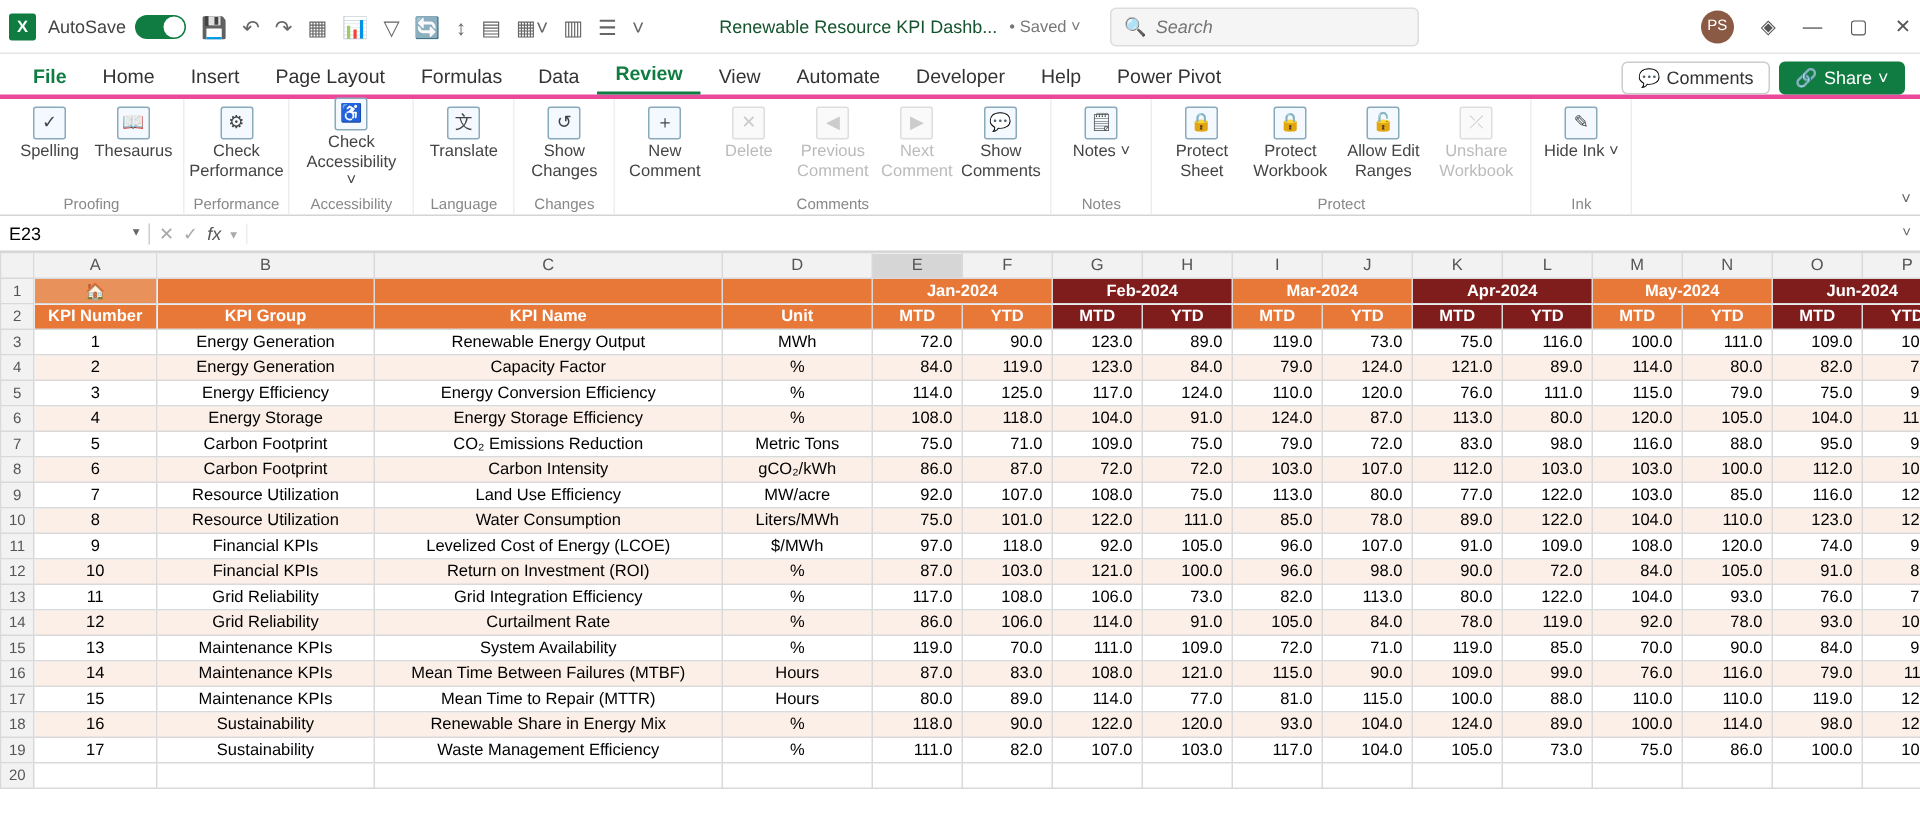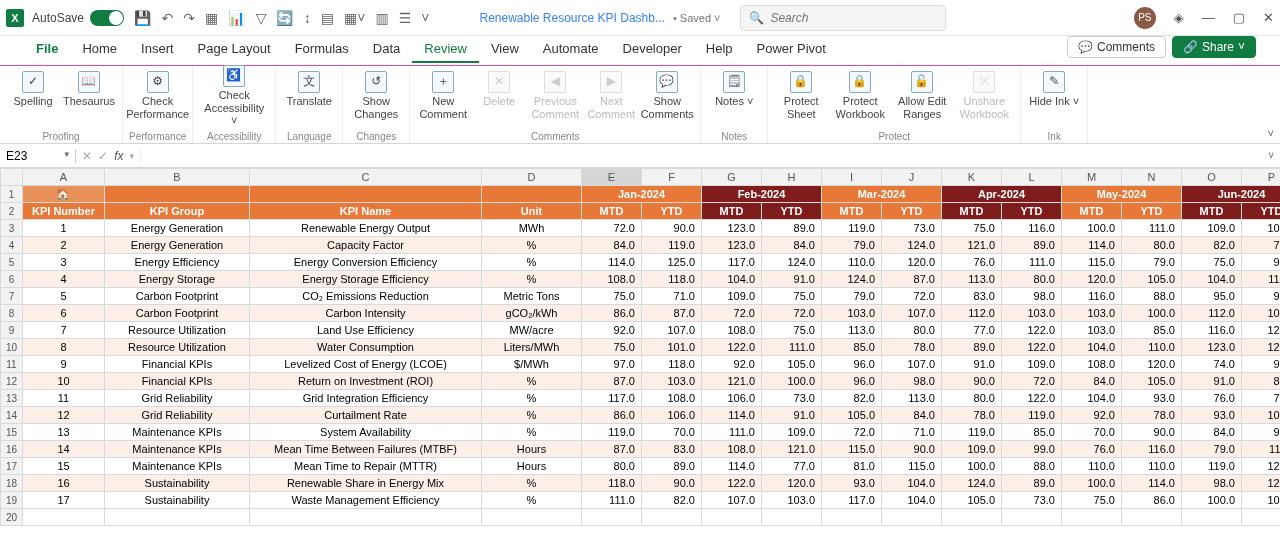--- a/index.html
+++ b/index.html
@@ -6,53 +6,53 @@
 html, body { width: 1280px; height: 558px; overflow: hidden; background: #fff; }
 
 
 .titlebar { display: flex; align-items: center; height: 36px; background: #fff; border-bottom: 1px solid #e5e5e5; padding: 0 6px; font-size: 12px; color: #444; }
 .titlebar .excel-icon { width: 18px; height: 18px; background: #107c41; color: #fff; display: inline-flex; align-items: center; justify-content: center; font-weight: bold; font-size: 11px; border-radius: 2px; margin-right: 8px; }
 .titlebar .autosave-lbl { margin-right: 6px; }
 .titlebar .autosave-toggle { width: 34px; height: 16px; background: #107c41; border-radius: 8px; position: relative; margin-right: 10px; }
 .titlebar .autosave-toggle::after { content: ""; position: absolute; right: 1px; top: 1px; width: 14px; height: 14px; background: #fff; border-radius: 50%; }
 .titlebar .qat { display: flex; align-items: center; gap: 10px; margin-right: 20px; color: #666; }
 .titlebar .qat span { cursor: pointer; font-size: 14px; }
-.titlebar .filename { flex: 0 0 auto; margin-left: 30px; margin-right: 8px; color: #3b82f6; }
+.titlebar .filename { flex: 0 0 auto; margin-left: 30px; margin-right: 8px; color: #14532d; }
 .titlebar .saved { color: #777; font-size: 11px; margin-right: 20px; }
 .titlebar .search { flex: 1; display: flex; align-items: center; max-width: 340px; height: 26px; background: #f5f5f5; border: 1px solid #ddd; border-radius: 4px; padding: 0 8px; color: #888; gap: 6px; }
 .titlebar .search input { border: none; background: transparent; outline: none; flex: 1; font-size: 12px; font-style: italic; }
 .titlebar .spacer { flex: 1; }
 .titlebar .win-controls { display: flex; align-items: center; gap: 18px; color: #555; font-size: 13px; }
 .titlebar .avatar { width: 22px; height: 22px; border-radius: 50%; background: #8a5a44; color: #fff; display: inline-flex; align-items: center; justify-content: center; font-size: 10px; }
 
 
-.ribbon-tabs { display: flex; align-items: flex-start; height: 30px; padding: 0 24px; font-size: 13px; color: #333; border-bottom: 1px solid #ec4899; }
+.ribbon-tabs { display: flex; align-items: flex-end; height: 30px; padding: 0 10px; font-size: 13px; color: #333; border-bottom: 3px solid #ec4899; }
 .ribbon-tabs .tab { padding: 5px 12px; cursor: pointer; }
 .ribbon-tabs .tab.file { color: #107c41; font-weight: 600; }
-.ribbon-tabs .tab.active { border-bottom: 2px solid #107c41; color: #107c41; font-weight: 400; }
+.ribbon-tabs .tab.active { border-bottom: 2px solid #107c41; color: #107c41; font-weight: 700; }
 .ribbon-tabs .right { margin-left: auto; display: flex; gap: 6px; align-items: center; }
 .ribbon-tabs .btn { border: 1px solid #ccc; border-radius: 4px; padding: 3px 10px; font-size: 12px; display: flex; align-items: center; gap: 4px; cursor: pointer; }
 .ribbon-tabs .btn.share { background: #107c41; color: #fff; border-color: #107c41; }
 
 
 .ribbon { display: flex; height: 78px; border-bottom: 1px solid #d4d4d4; background: #fff; font-size: 11px; color: #444; position: relative; }
 .rgroup { display: flex; flex-direction: column; align-items: center; justify-content: flex-end; border-right: 1px solid #eee; padding: 2px 6px 1px 6px; }
 .rgroup .items { display: flex; gap: 2px; flex: 1; align-items: flex-start; }
 .rgroup .glabel { font-size: 10px; color: #888; margin-top: 1px; }
 .rbtn { display: flex; flex-direction: column; align-items: center; justify-content: flex-start; width: 54px; padding: 3px 2px; text-align: center; cursor: pointer; line-height: 1.15; }
 .rbtn.w60 { width: 60px; }
 .rbtn.w70 { width: 70px; }
 .rbtn .ricon { width: 22px; height: 22px; border: 1px solid #8ab; background: #f4f9ff; margin-bottom: 2px; border-radius: 2px; display: flex; align-items: center; justify-content: center; font-size: 12px; }
 .rbtn.disabled { color: #bbb; }
 .rbtn.disabled .ricon { border-color: #ddd; background: #fafafa; color: #ccc; }
 .collapse-caret { position: absolute; right: 6px; bottom: 4px; font-size: 11px; color: #666; cursor: pointer; }
 
 
 .formula-bar { display: flex; align-items: center; height: 24px; border-bottom: 1px solid #d4d4d4; font-size: 12px; }
-.namebox { width: 76px; border-right: 1px solid #ccc; padding: 0 6px; display: flex; align-items: flex-start; justify-content: space-between; }
+.namebox { width: 100px; border-right: 1px solid #ccc; padding: 0 6px; display: flex; align-items: flex-start; justify-content: space-between; }
 .namebox .dd { font-size: 9px; color: #666; }
 .fx-controls { display: flex; align-items: center; gap: 6px; padding: 0 6px; color: #aaa; border-right: 1px solid #eee; }
 .fx-controls .fx { font-style: italic; color: #555; }
 .formula-input { flex: 1; padding: 0 6px; }
 .fb-caret { padding: 0 6px; color: #666; font-size: 10px; }
 
 
 .grid-wrap { position: relative; height: 390px; overflow: hidden; }
 .grid { border-collapse: collapse; width: 1280px; table-layout: fixed; font-size: 11px; }
 .grid th, .grid td { border: 1px solid #d9d9d9; padding: 0; height: 17px; text-align: center; vertical-align: middle; overflow: hidden; white-space: nowrap; }

